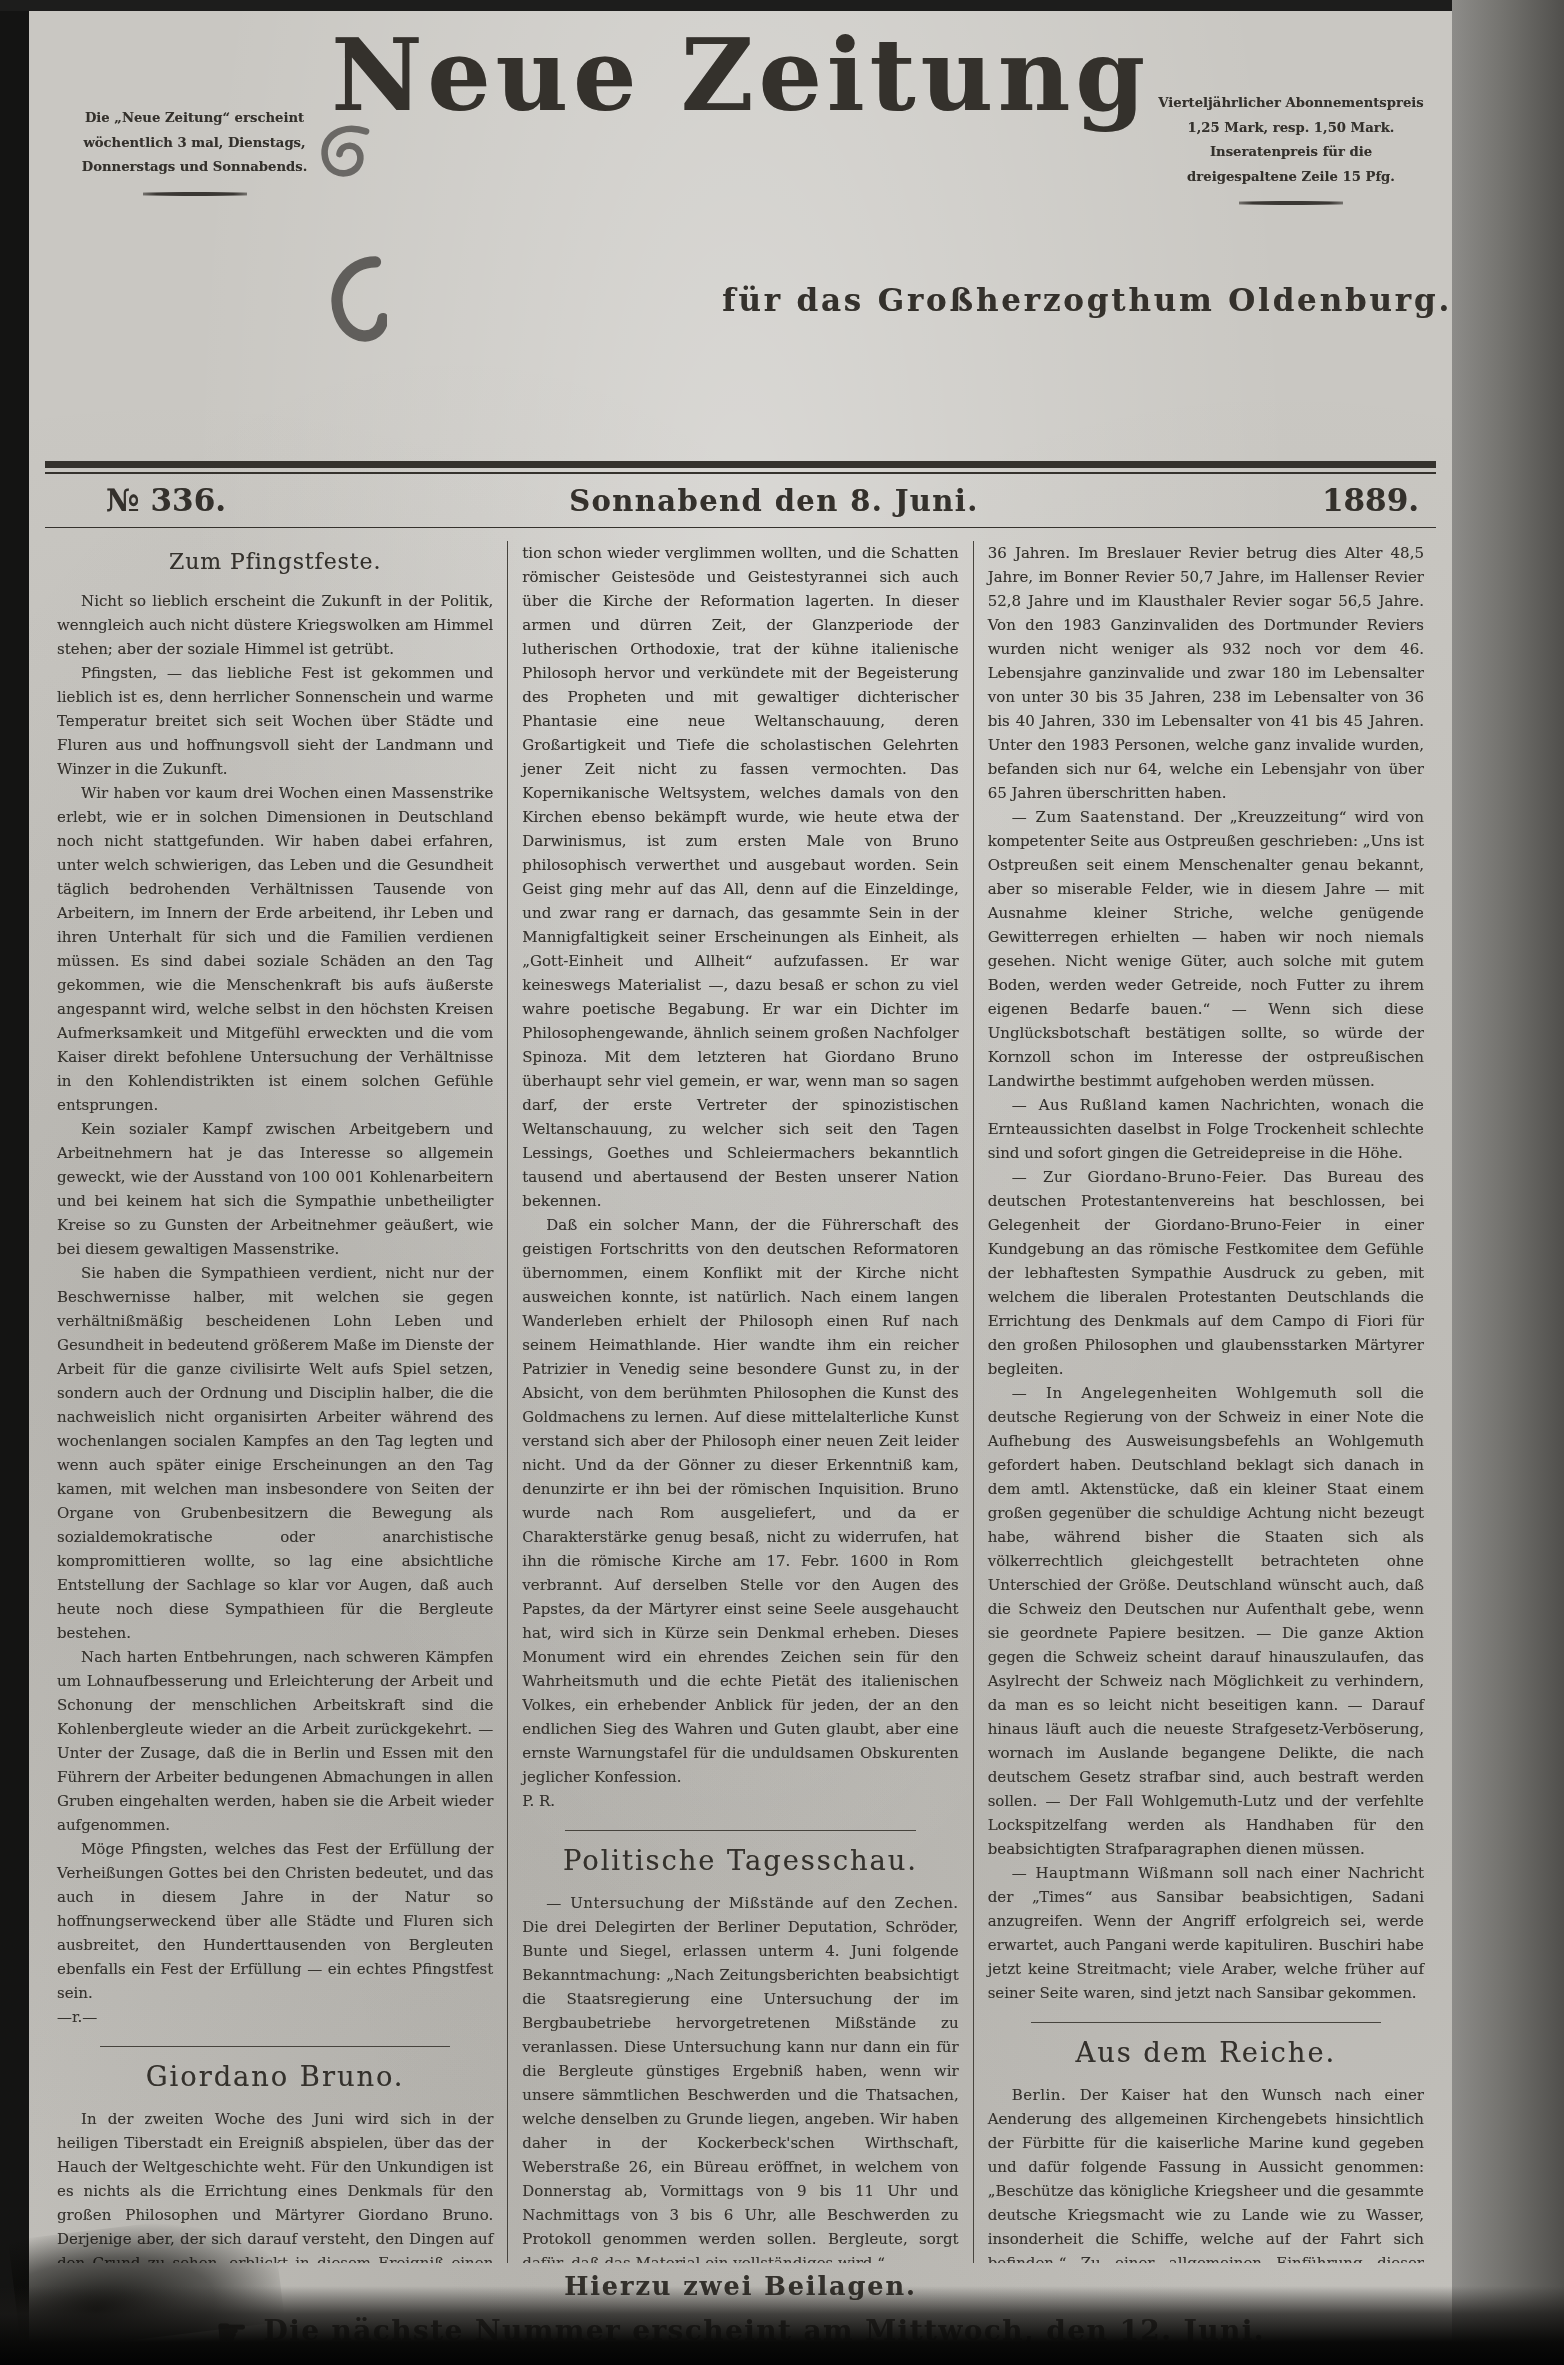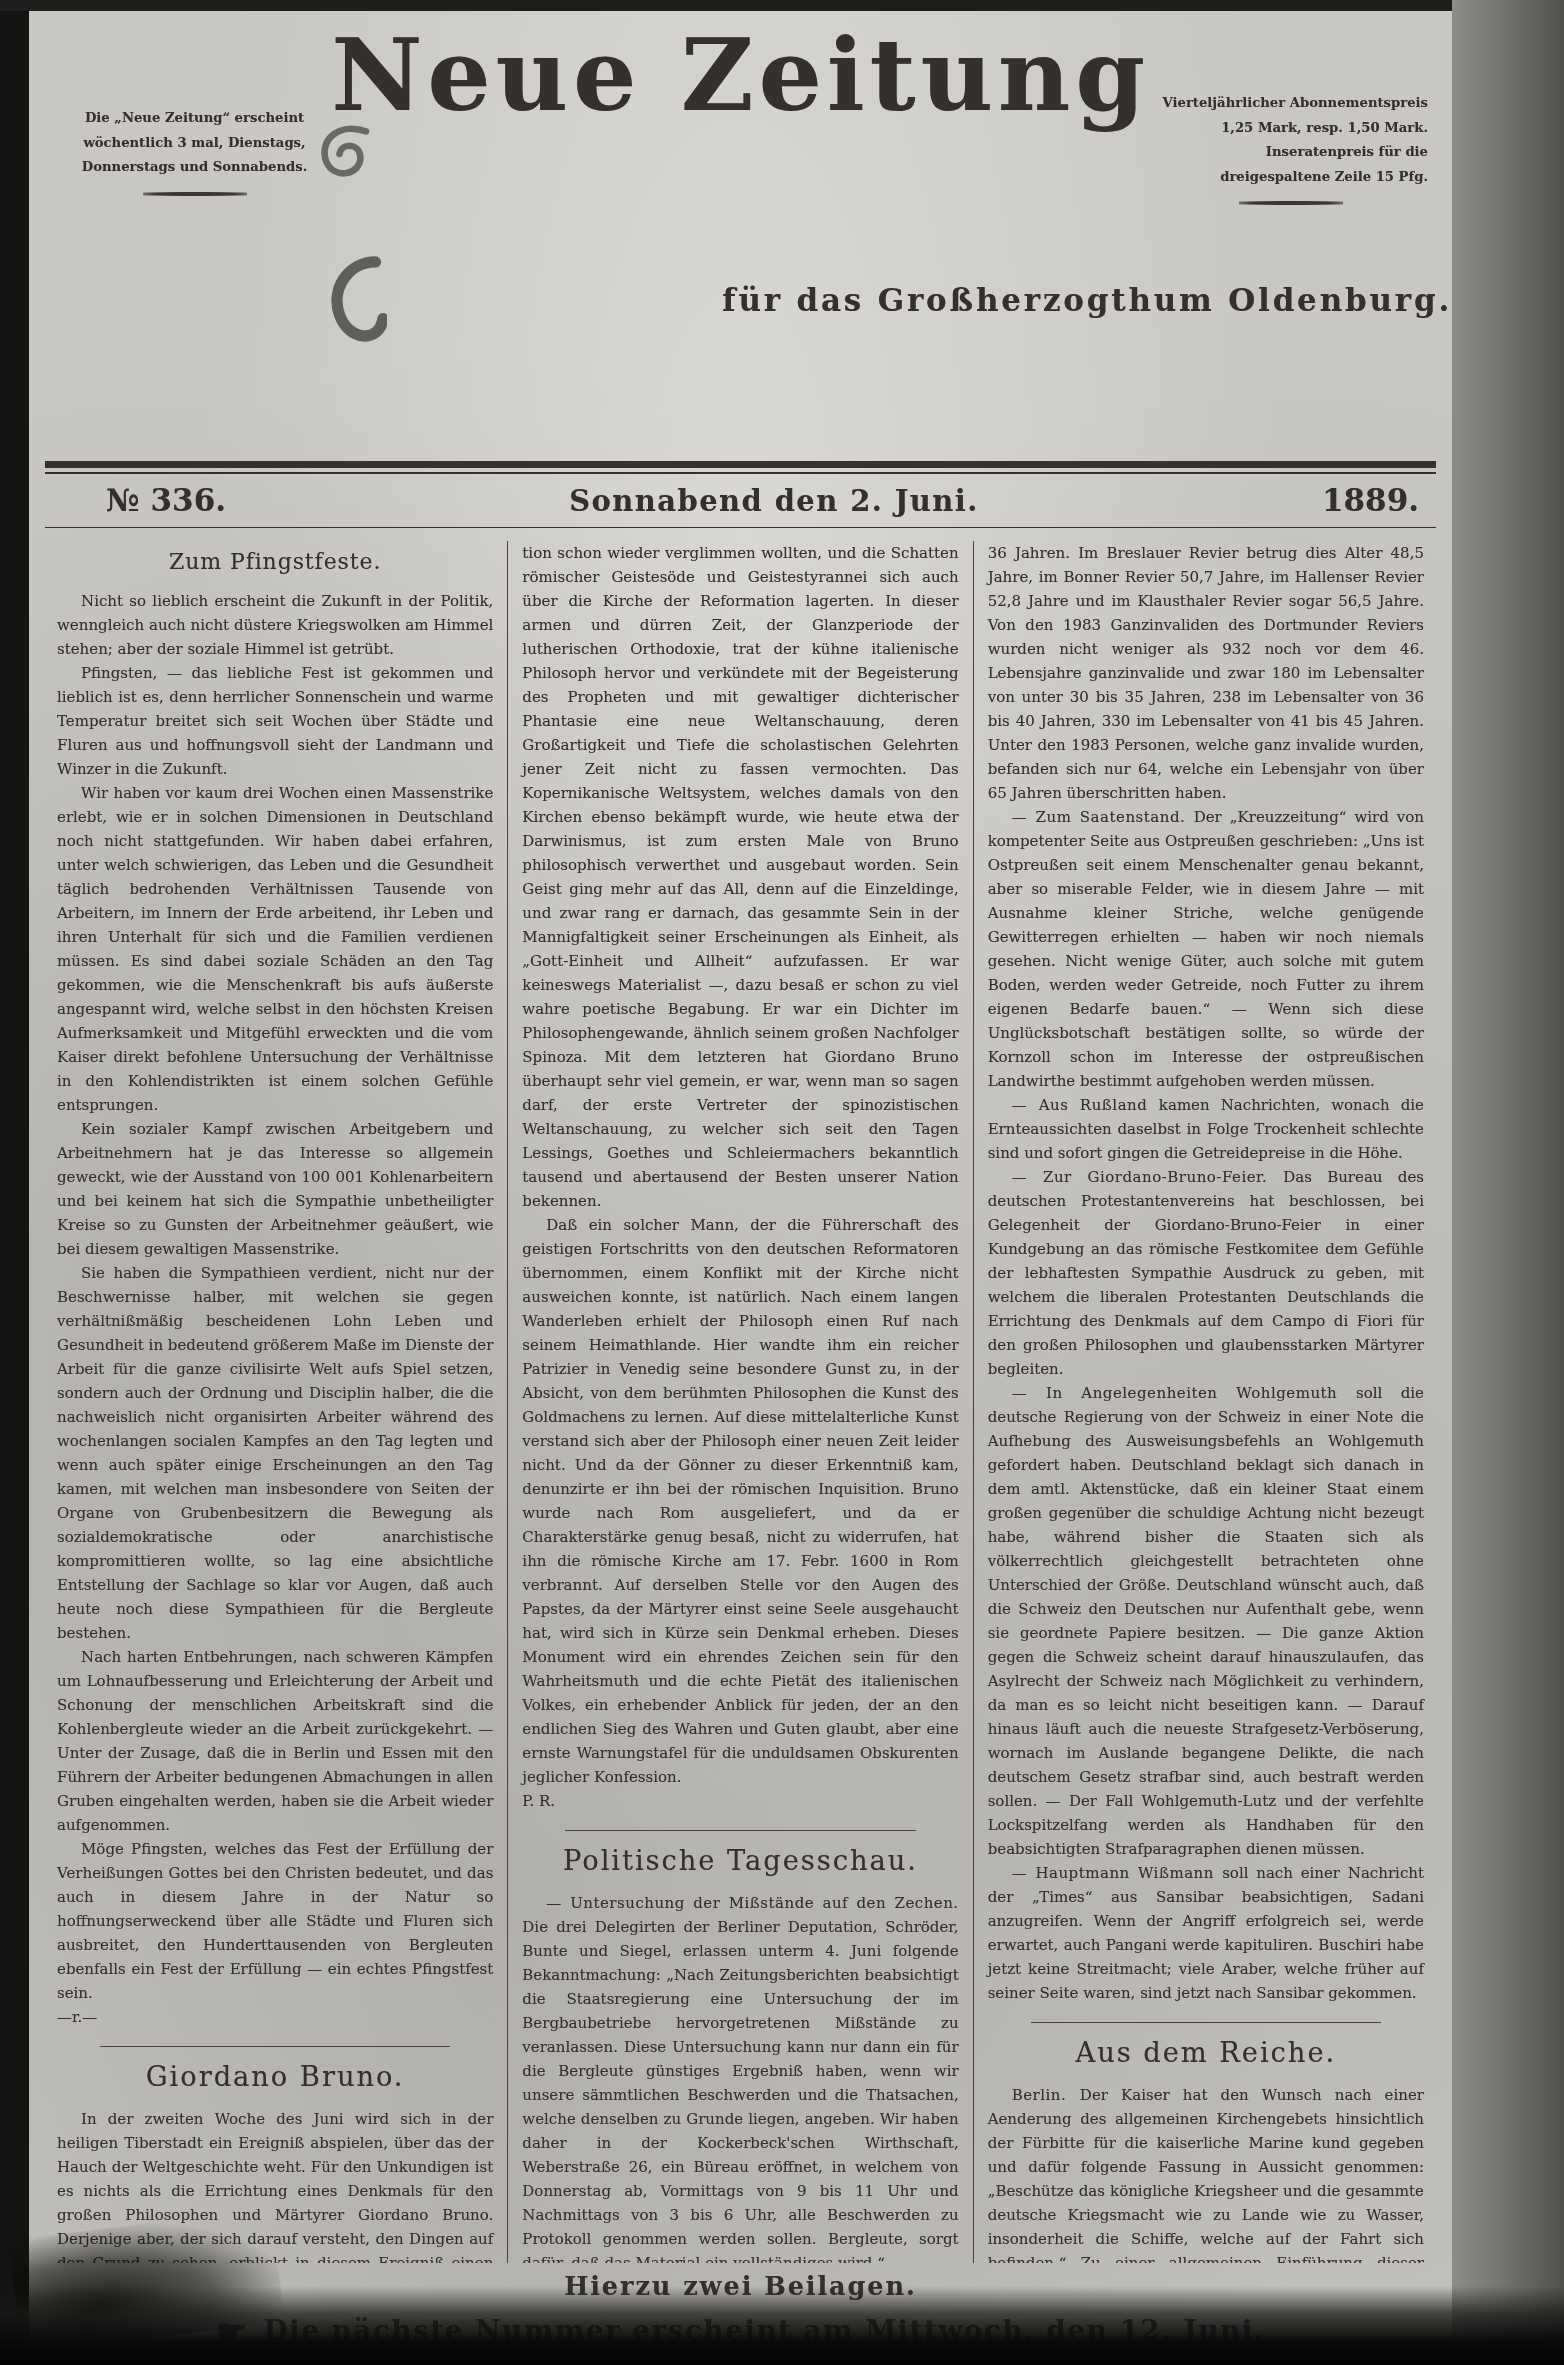--- a/index.html
+++ b/index.html
@@ -31,21 +31,21 @@
   }
   .paper *{text-shadow:0 0 0.5px rgba(40,38,34,.35);}
   
   .masthead{position:relative;height:450px;}
   .mast-title{position:absolute;left:50%;top:14px;transform:translateX(-50%);
     font-size:100px;font-weight:700;letter-spacing:4.7px;white-space:nowrap;line-height:1;}
   .mast-subtitle{position:absolute;top:274px;left:0;width:100%;text-align:right;
     font-size:31px;font-weight:700;letter-spacing:2.8px;line-height:1;}
   .mast-note{position:absolute;text-align:center;font-size:13.2px;line-height:1.85;font-weight:700;}
   .note-left{left:47px;top:95px;width:237px;}
-  .note-right{right:24px;top:80px;width:274px;text-align:right;}
+  .note-right{right:24px;top:80px;width:274px;}
   .ornament{height:3.8px;margin:12.3px auto 0;width:104px;
     background:radial-gradient(ellipse at center,#3a3733 0%,#3a3733 55%,rgba(58,55,51,0) 100%);}
   .ink-mark{position:absolute;left:263px;top:109px;width:95px;height:246px;opacity:.75;}
   
   .rule-thick{height:7px;background:#35322d;margin:0 16px;}
   .rule-thin{height:1.9px;background:#35322d;margin:3.3px 16px 0;}
   .dateline{display:flex;justify-content:space-between;align-items:baseline;
     padding:8.5px 33px 6.6px;font-weight:700;margin-left:44px;}
   .issue-no{font-size:31px;}
   .date-center{font-size:29px;letter-spacing:1.4px;}
@@ -97,21 +97,21 @@
       <span>Vierteljährlicher Abonnementspreis 1,25 Mark, resp. 1,50 Mark. Inseratenpreis für die dreigespaltene Zeile 15 Pfg.</span>
       <div class="ornament"></div>
     </div>
   </div>
 
   <div class="rule-thick"></div>
   <div class="rule-thin"></div>
 
   <div class="dateline">
     <span class="issue-no">№ 336.</span>
-    <span class="date-center">Sonnabend den 2. Juni.</span>
+    <span class="date-center">Sonnabend den 8. Juni.</span>
     <span class="year">1889.</span>
   </div>
   <div class="rule-under"></div>
 
   <div class="columns">
     <div class="column">
         <h2 class="col-heading">Zum Pfingstfeste.</h2>
         <p class="body-para">Nicht so lieblich erscheint die Zukunft in der Politik, wenngleich auch nicht düstere Kriegswolken am Himmel stehen; aber der soziale Himmel ist getrübt.</p>
         <p class="body-para">Pfingsten, — das liebliche Fest ist gekommen und lieblich ist es, denn herrlicher Sonnenschein und warme Temperatur breitet sich seit Wochen über Städte und Fluren aus und hoffnungsvoll sieht der Landmann und Winzer in die Zukunft.</p>
         <p class="body-para">Wir haben vor kaum drei Wochen einen Massenstrike erlebt, wie er in solchen Dimensionen in Deutschland noch nicht stattgefunden. Wir haben dabei erfahren, unter welch schwierigen, das Leben und die Gesundheit täglich bedrohenden Verhältnissen Tausende von Arbeitern, im Innern der Erde arbeitend, ihr Leben und ihren Unterhalt für sich und die Familien verdienen müssen. Es sind dabei soziale Schäden an den Tag gekommen, wie die Menschenkraft bis aufs äußerste angespannt wird, welche selbst in den höchsten Kreisen Aufmerksamkeit und Mitgefühl erweckten und die vom Kaiser direkt befohlene Untersuchung der Verhältnisse in den Kohlendistrikten ist einem solchen Gefühle entsprungen.</p>

